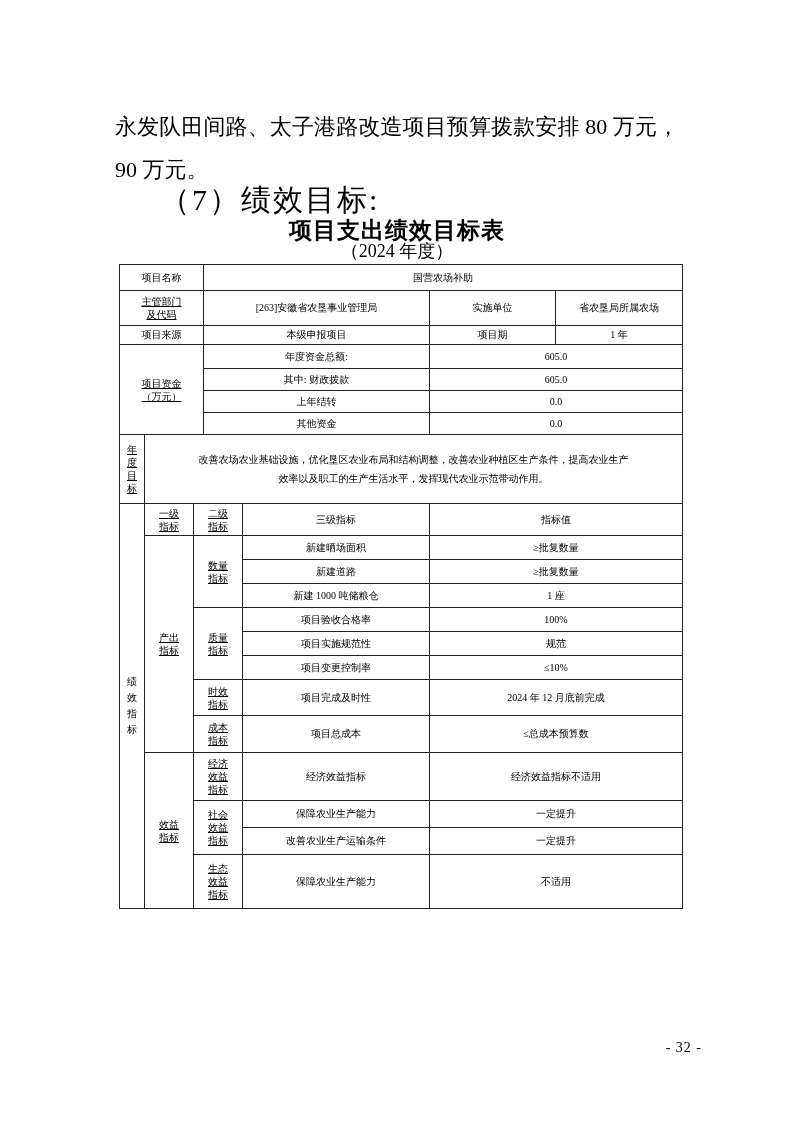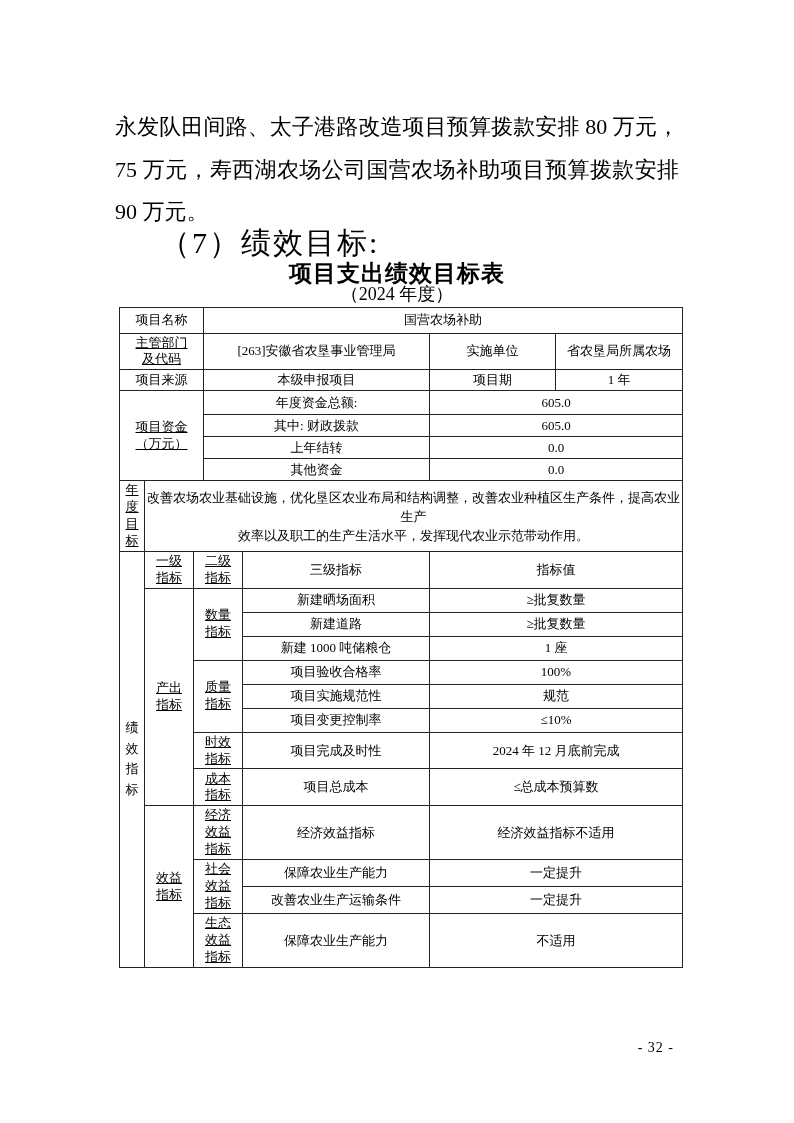--- a/index.html
+++ b/index.html
@@ -50,21 +50,21 @@
   }
 
   table.main {
     border-collapse: collapse;
     table-layout: fixed;
     width: 563px;
     margin: 6px 0 0 4px;
   }
   table.main td {
     border: 1px solid #222222;
-    font-size: 13px;
+    font-size: 10px;
     text-align: center;
     vertical-align: middle;
     padding: 1px 2px;
     overflow: hidden;
   }
   .pre { white-space: pre-line; line-height: 1.3; text-decoration: underline; }
   .vert { white-space: pre-line; line-height: 1.6; }
   .left { text-align: left; }
   .ind1 { padding-left: 12px; }
   .ind2 { padding-left: 26px; }
@@ -72,34 +72,33 @@
   .goal-text {
     text-align: left;
     white-space: pre-line;
     line-height: 19px;
     padding: 4px 6px 4px 7px;
     vertical-align: middle;
   }
   .page-num {
     position: absolute;
     top: 1028px;
-    right: 118px;
+    right: 90px;
     font-size: 14px;
     letter-spacing: 1px;
   }
 </style>
 </head>
 <body>
 
 <div class="page">
   <div class="content">
 
     <div>
       <div class="pline">永发队田间路、太子港路改造项目预算拨款安排 80 万元，</div>
-      <div class="pline">75 万元，寿西湖农场公司国营农场补助项目预算拨款安排</div>
       <div class="pline last">90 万元。</div>
     </div>
 
     <div class="heading">（7）绩效目标:</div>
 
     <div class="tbl-title">项目支出绩效目标表</div>
     <div class="tbl-subtitle">（2024 年度）</div>
 
     <table class="main">
       <colgroup>

